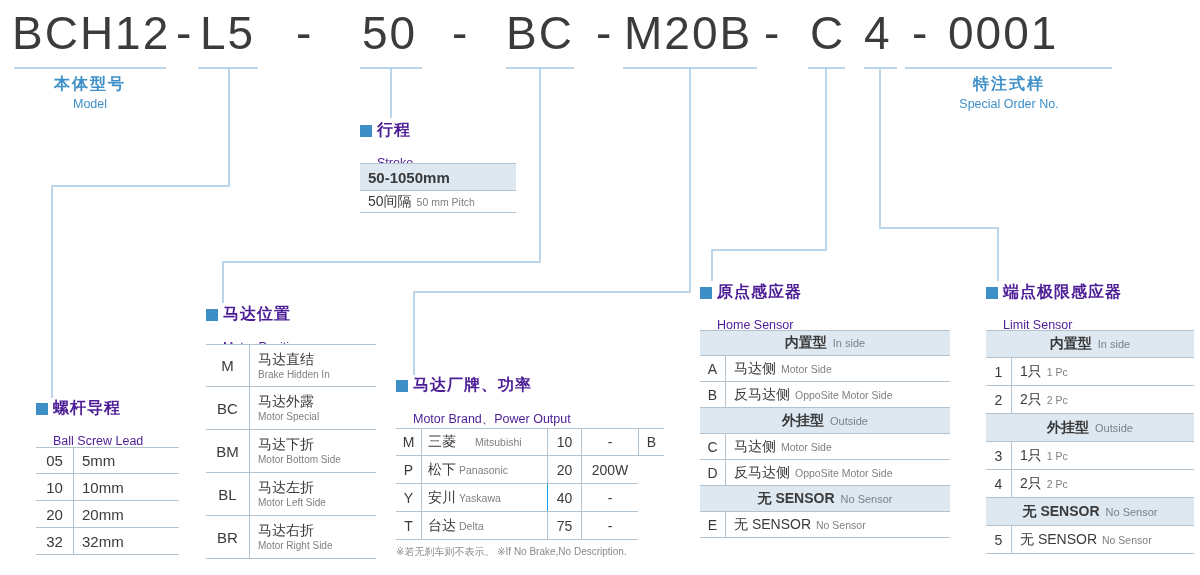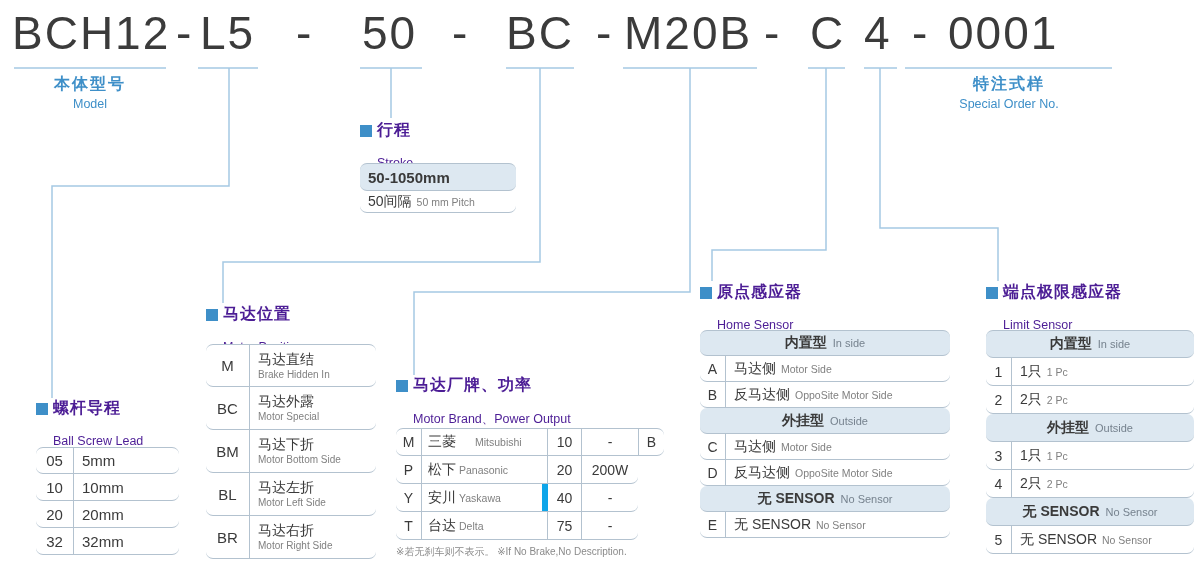--- a/index.html
+++ b/index.html
@@ -16,21 +16,21 @@
   .center-label { position:absolute; text-align:center; color:#3e8fc8; }
   .center-label .zh { font-size:16px; font-weight:600; letter-spacing:2px; }
   .center-label .en { font-size:12.5px; margin-top:2px; }
 
   .sec-label { position:absolute; color:#4c1d95; white-space:nowrap; }
   .sec-label .zh { font-size:16px; font-weight:600; letter-spacing:1px; display:flex; align-items:center; }
   .sec-label .sq { width:12px; height:12px; background:#3e8fc8; display:inline-block; margin-right:5px; flex:0 0 auto; }
   .sec-label .en { font-size:12.5px; margin-left:17px; margin-top:15px; }
 
   .tbl { position:absolute; color:#3a3a3a; }
-  .row { display:flex; align-items:center; border-bottom:1px solid #b3c2cf; background:#fff;border-radius:7px; }
+  .row { display:flex; align-items:center; border-bottom:1px solid #b3c2cf; background:#fff; }
   .row.first { border-top:1px solid #b3c2cf; }
   .row.shade { background:#dde8f1; }
   .ccode { display:flex; align-items:center; justify-content:center; align-self:stretch;
            border-right:1px solid #b3c2cf; font-size:15px; flex:0 0 auto; }
   .ctext { display:flex; align-items:center; padding-left:8px; }
   .ccol  { display:flex; flex-direction:column; justify-content:center; padding-left:8px; }
   .zh14 { font-size:14px; }
   .zh14b { font-size:14px; font-weight:600; }
   .ensub { font-size:10.5px; color:#808080; margin-left:5px; white-space:nowrap; }
   .enhdr { font-size:11px; color:#76828e; margin-left:6px; }
@@ -198,21 +198,21 @@
       <div class="ccode" style="width:26px;font-size:14px">P</div>
       <div class="ctext" style="width:126px;padding-left:6px;border-right:1px solid #b3c2cf;align-self:stretch">
         <span class="zh14">松下</span>
         <span class="ensub" style="margin-left:3px">Panasonic</span>
       </div>
       <div class="ccode" style="width:34px;font-size:14px">20</div>
       <div class="ctext ctr" style="width:56px;padding-left:0;font-size:14px">200W</div>
     </div>
     <div class="row" style="height:28px;width:242px">
       <div class="ccode" style="width:26px;font-size:14px">Y</div>
-      <div class="ctext" style="width:126px;padding-left:6px;border-right:6px solid #0ea5e9;align-self:stretch">
+      <div class="ctext" style="width:126px;padding-left:6px;border-right:1px solid #0ea5e9;align-self:stretch">
         <span class="zh14">安川</span>
         <span class="ensub" style="margin-left:3px">Yaskawa</span>
       </div>
       <div class="ccode" style="width:34px;font-size:14px">40</div>
       <div class="ctext ctr" style="width:56px;padding-left:0;font-size:14px">-</div>
     </div>
     <div class="row" style="height:28px;width:242px">
       <div class="ccode" style="width:26px;font-size:14px">T</div>
       <div class="ctext" style="width:126px;padding-left:6px;border-right:1px solid #b3c2cf;align-self:stretch">
         <span class="zh14">台达</span>

